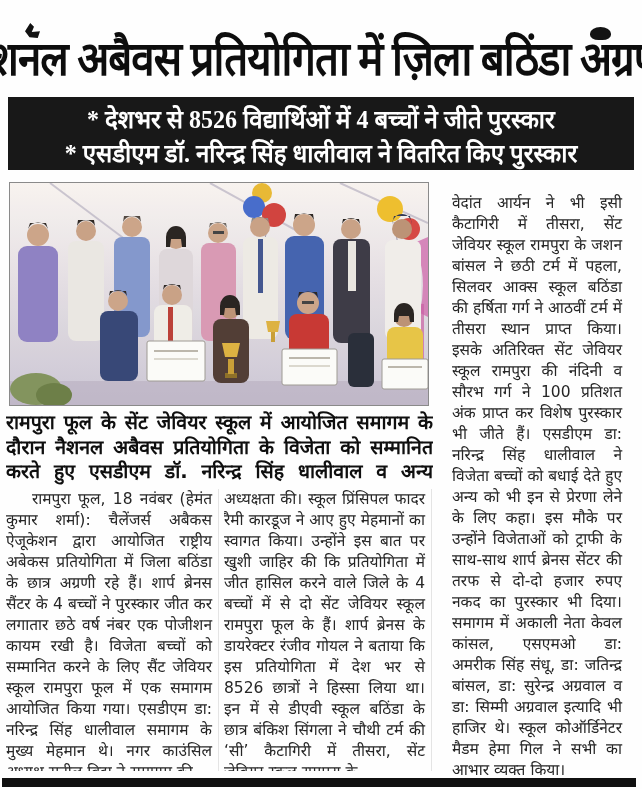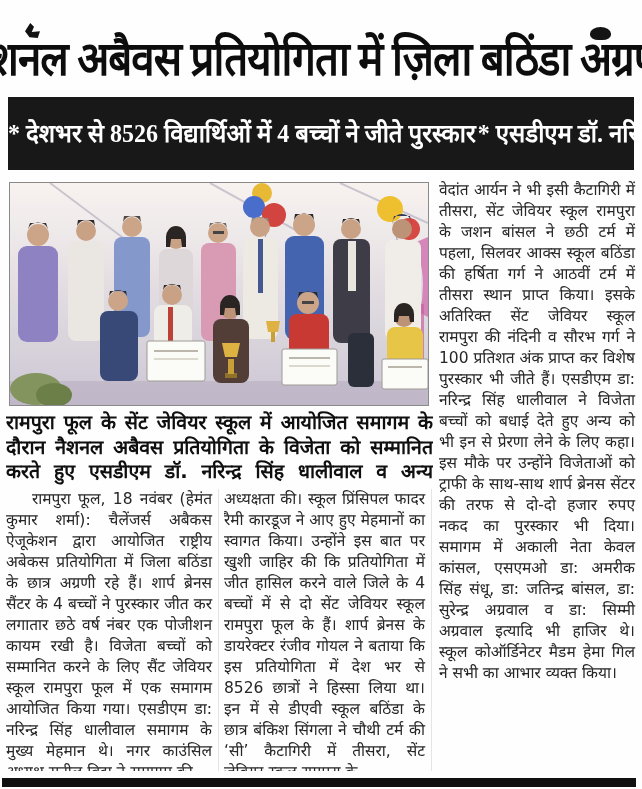--- a/index.html
+++ b/index.html
@@ -24,21 +24,21 @@
   .headline{
     position:absolute;left:0;top:20px;width:642px;height:72px;
     display:flex;align-items:center;justify-content:center;
     font-family:"Liberation Serif","DejaVu Serif",serif;
     font-weight:bold;font-size:42px;letter-spacing:-1px;
     color:#0d0d0d;white-space:nowrap;transform:scaleY(1.12);
   }
   .subhead-box{
     position:absolute;left:8px;top:97px;width:626px;height:73px;
     background:#181818;color:#ffffff;
-    display:flex;flex-direction:row;align-items:center;justify-content:space-between;
+    display:flex;flex-direction:column;align-items:center;justify-content:flex-end;
     gap:2px;
   }
   .subhead-line{
     font-weight:bold;font-size:24px;line-height:32px;white-space:nowrap;
     font-family:"Liberation Serif","DejaVu Serif",serif;
     transform:scaleY(1.05);
   }
   .photo{
     position:absolute;left:10px;top:183px;width:418px;height:222px;
     outline:1px solid #8a8a8a;background:#ded9e0;
@@ -52,21 +52,21 @@
   .bodycol{
     position:absolute;
     font-size:15.5px;line-height:21px;
     text-align:justify;color:#262626;overflow:hidden;
   }
   .col1{left:6px;top:489px;width:206px;height:282px;border-right:1px solid #e4e4e4;padding-right:6px;}
   .col1 p{margin:0;text-indent:26px;}
   .col2{left:224px;top:489px;width:201px;height:282px;border-right:1px solid #e4e4e4;padding-right:6px;}
   .col2 p{margin:0;}
   .col3{left:436px;top:177px;width:202px;height:598px;}
-  .col3 p{margin:3px;}
+  .col3 p{margin:16px;}
   .bottom-bar{
     position:absolute;left:2px;top:778px;width:634px;height:9px;background:#101010;
   }
 </style>
 </head>
 <body>
 
 <div class="page">
 
   <div class="mark-tl"></div>

